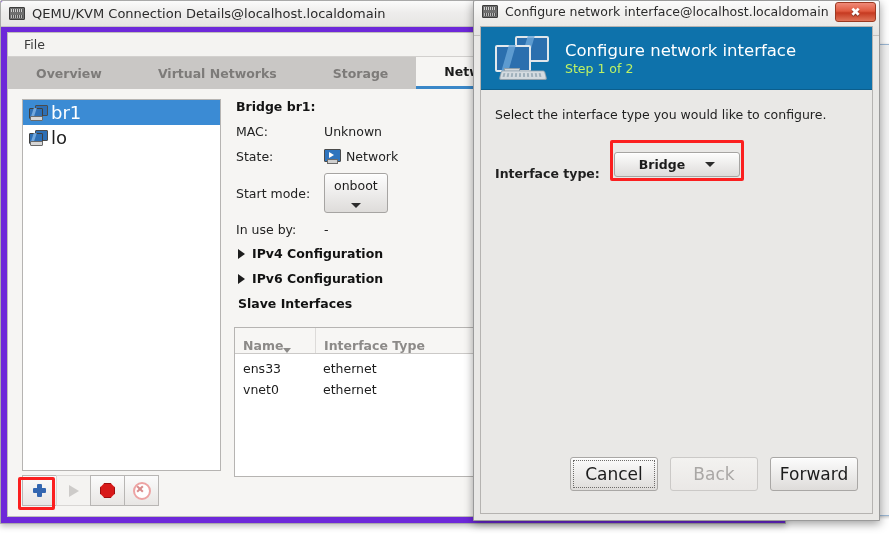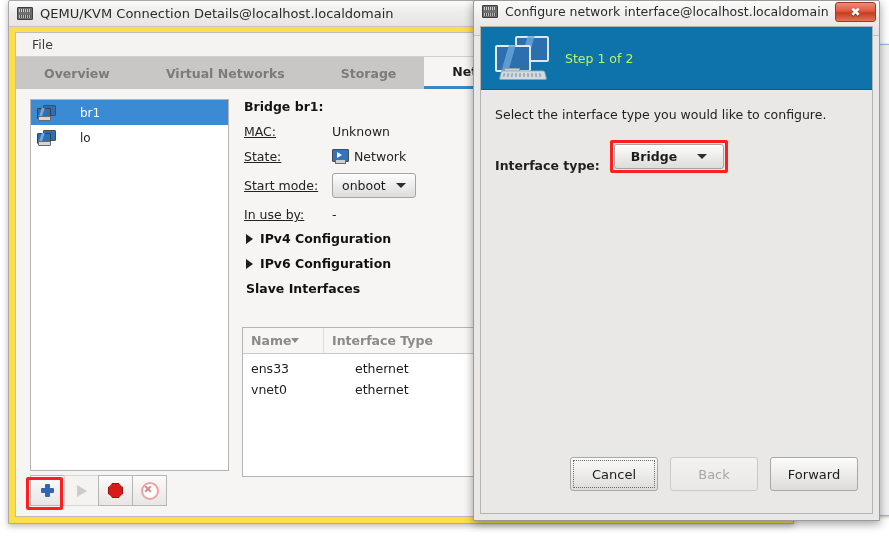--- a/index.html
+++ b/index.html
@@ -13,22 +13,22 @@
 
   
   #desktop{position:absolute;inset:0;background:#ffffff;}
   .bg-window{
     position:absolute;background:#f2f2f2;border:1px solid #9bb7d4;
     box-shadow:0 1px 3px rgba(0,0,0,.25);
   }
 
   
   #main-window{
-    position:absolute;left:8px;top:0;width:784px;height:522px;
-    background:#fde047;
+    position:absolute;left:0;top:0;width:784px;height:522px;
+    background:#6d28d9;
     border:1px solid #a9a9a9;
     border-radius:2px 2px 0 0;
     box-shadow:0 2px 6px rgba(0,0,0,.28);
   }
   #main-titlebar{
     height:25px;
     background:linear-gradient(to bottom,#fbfbfb 0%,#eeedec 45%,#e6e5e3 100%);
     border-bottom:1px solid #c6c4c2;
     display:flex;align-items:center;padding:0 8px;
     border-radius:2px 2px 0 0;
@@ -75,22 +75,22 @@
     position:absolute;left:0;right:0;top:56px;bottom:0;
     background:#f6f5f3;padding:8px 0 0 0;
   }
 
   
   #iface-list{
     position:absolute;left:14px;top:10px;width:197px;height:370px;
     background:#ffffff;border:1px solid #b6b4b2;overflow:hidden;
   }
   .iface-row{
-    height:25px;display:flex;align-items:center;padding-left:6px;gap:24px;
-    font-size:12px;color:#1f1f1f;
+    height:25px;display:flex;align-items:center;padding-left:6px;gap:3px;
+    font-size:18px;color:#1f1f1f;
   }
   .iface-row.selected{background:#3b8bd4;color:#ffffff;}
 
   
   .ico-net{position:relative;width:19px;height:16px;flex:0 0 19px;}
   .ico-net .m-back{
     position:absolute;right:0;top:0;width:11px;height:9px;
     background:#2d6fb5;border:1px solid #4b4b4b;border-radius:1px;
   }
   .ico-net .m-front{
@@ -106,21 +106,21 @@
     background:#d6d6d6;border:1px solid #6a6a6a;border-radius:1px;
   }
 
   
   #details{
     position:absolute;left:224px;top:6px;right:8px;bottom:10px;
     padding:4px 0 0 4px;
   }
   #details h3{margin:0 0 9px 0;font-size:12.5px;font-weight:bold;color:#141414;}
   .drow{display:flex;align-items:center;margin-bottom:8px;min-height:17px;}
-  .dlabel{width:88px;flex:0 0 88px;font-size:12.5px;color:#232323;text-decoration:underline;}
+  .dlabel{width:88px;flex:0 0 88px;font-size:12.5px;color:#232323;}
   .dval{font-size:12.5px;color:#232323;display:flex;align-items:center;gap:5px;}
 
   
   .ico-state{position:relative;width:17px;height:15px;flex:0 0 17px;}
   .ico-state .scr{
     position:absolute;left:0;top:0;width:15px;height:11px;
     background:#2f74bd;border:1px solid #4a4a4a;border-radius:1px;
   }
   .ico-state .scr:after{
     content:"";position:absolute;left:4px;top:2px;
@@ -132,20 +132,21 @@
     background:#cfcfcf;border:1px solid #6b6b6b;
   }
 
   
   .combo{
     display:inline-flex;align-items:center;justify-content:space-between;
     background:linear-gradient(to bottom,#fdfdfd,#dedcda);
     border:1px solid #a6a4a2;border-radius:3px;
     padding:4px 9px;font-size:12.5px;color:#1c1c1c;gap:10px;
     box-shadow:inset 0 1px 0 #ffffff;
+    flex-direction:column;
   }
   .caret{
     width:0;height:0;border-left:5px solid transparent;border-right:5px solid transparent;
     border-top:5px solid #2c2c2c;
   }
 
   .expander{display:flex;align-items:center;gap:7px;margin:2px 0 10px 2px;}
   .expander .tri{
     width:0;height:0;border-top:5px solid transparent;border-bottom:5px solid transparent;
     border-left:7px solid #1d1d1d;
@@ -157,30 +158,30 @@
   
   #slave-table{
     position:absolute;left:2px;right:0;top:232px;height:148px;
     background:#ffffff;border:1px solid #b6b4b2;overflow:hidden;
   }
   #slave-head{
     display:flex;height:25px;background:#f7f6f4;border-bottom:1px solid #cbc9c7;
   }
   #slave-head .th{
     font-size:12.5px;font-weight:bold;color:#8c8a88;
-    display:flex;align-items:center;padding-left:8px;
+    display:flex;align-items:flex-end;padding-left:8px;
   }
   #slave-head .th.c0{width:72px;flex:0 0 72px;border-right:1px solid #dddbd9;}
   .sortcaret{
     width:0;height:0;border-left:4px solid transparent;border-right:4px solid transparent;
     border-top:5px solid #8c8a88;
   }
   .slave-row{display:flex;height:21px;align-items:center;font-size:12.5px;color:#1c1c1c;}
   .slave-row .c0{width:72px;flex:0 0 72px;padding-left:8px;}
-  .slave-row .c1{padding-left:8px;margin-left:24px;}
+  .slave-row .c1{padding-left:8px;}
 
   
   #bottom-toolbar{
     position:absolute;left:14px;bottom:10px;display:flex;
   }
   .tbtn{
     width:33px;height:29px;
     background:linear-gradient(to bottom,#fbfbfb,#e8e6e4);
     border:1px solid #b8b6b4;margin-right:-1px;
     display:flex;align-items:center;justify-content:center;
@@ -285,33 +286,33 @@
 
   #dlg-content{flex:1 1 auto;padding:17px 0 0 0;position:relative;background:#e9e8e6;}
   #dlg-content .prompt{font-size:12.5px;color:#1f1f1f;margin:0 0 18px 14px;}
   #iface-type-row{display:flex;align-items:flex-end;margin-left:14px;font-weight:bold;}
   #iface-type-row .lbl{font-size:12.5px;color:#1f1f1f;margin-right:10px;}
   #iface-type-hl{border:3px solid #fb1f1f;border-radius:2px;padding:1px;}
   #iface-type-combo{
     display:inline-flex;align-items:center;justify-content:space-between;gap:18px;
     background:linear-gradient(to bottom,#fdfdfd,#dedcda);
     border:1px solid #a6a4a2;border-radius:3px;
-    padding:4px 16px;font-size:12.5px;color:#1c1c1c;
-    box-shadow:inset 0 1px 0 #ffffff;min-width:76px;
+    padding:4px 24px;font-size:12.5px;color:#1c1c1c;
+    box-shadow:inset 0 1px 0 #ffffff;min-width:76px;margin-top:8px;
   }
 
   #dlg-buttons{
     flex:0 0 auto;display:flex;justify-content:flex-end;gap:12px;
     padding:0 14px 22px 0;
   }
   .dbtn{
     min-width:86px;height:32px;display:flex;align-items:center;justify-content:center;
     background:linear-gradient(to bottom,#fcfcfc,#dedcda);
     border:1px solid #a9a7a5;border-radius:3px;
-    font-size:13px;color:#1c1c1c;box-shadow:inset 0 1px 0 #ffffff;
+    font-size:17px;color:#1c1c1c;box-shadow:inset 0 1px 0 #ffffff;
   }
   .dbtn.focused{outline:1px dotted #6e6c6a;outline-offset:-4px;}
   .dbtn.disabled{
     background:linear-gradient(to bottom,#f3f2f0,#eae8e6);
     border-color:#cbc9c7;color:#a9a7a5;box-shadow:none;
   }
 </style>
 </head>
 <body>
 
@@ -460,20 +461,21 @@
     <div id="dlg-inner">
 
       <div id="dlg-header">
         <span class="ico-big">
           <span class="mb"></span>
             <span class="mf"></span>
           <span class="mfstand"></span>
             <span class="kb"></span>
         </span>
         <span class="htexts">
+          <span class="htitle">Configure network interface</span>
           <span class="hstep">Step 1 of 2</span>
         </span>
       </div>
 
       <div id="dlg-content">
         <p class="prompt">Select the interface type you would like to configure.</p>
 
         <div id="iface-type-row">
           <span class="lbl">Interface type:</span>
           <span id="iface-type-hl">

